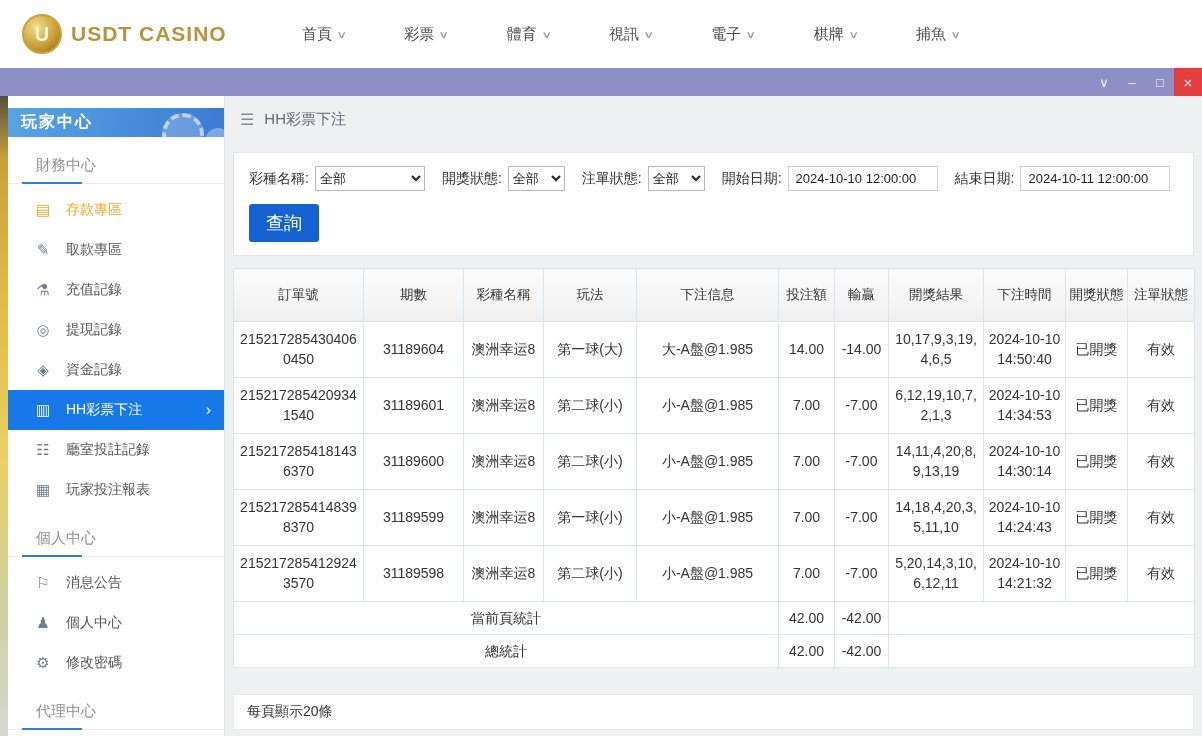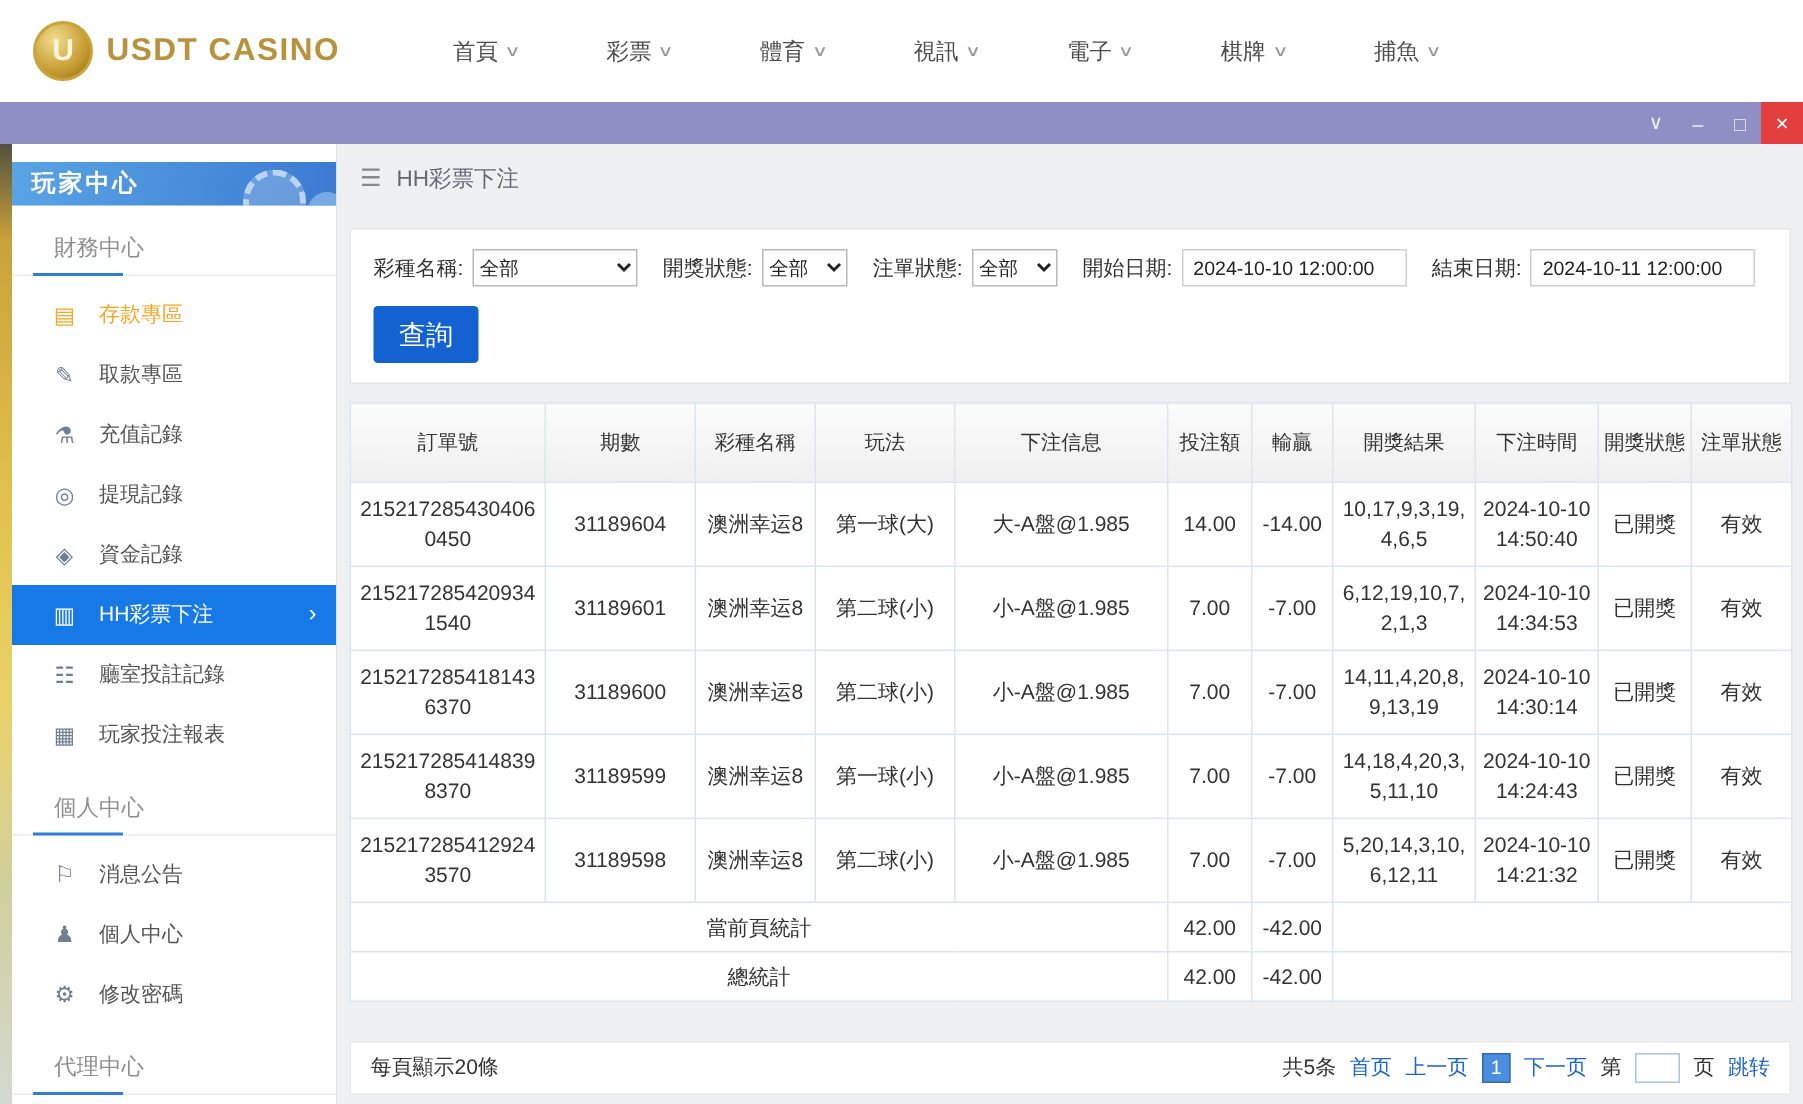--- a/index.html
+++ b/index.html
@@ -341,26 +341,15 @@
             <td>42.00</td>
             <td>-42.00</td>
             <td colspan="4"></td>
           </tr>
         </tbody>
       </table>
     </div>
 
     <div class="pagination-bar">
       <span>每頁顯示20條</span>
-      <span class="pg-right">
-        <span>共5条</span>
-        <span class="pg-link">首页</span>
-        <span class="pg-link">上一页</span>
-        <span class="pg-current">1</span>
-        <span class="pg-link">下一页</span>
-        <span>第</span>
-        <input class="pg-input" type="text" style="">
-        <span>页</span>
-        <span class="pg-link">跳转</span>
-      </span>
     </div>
   </main>
 </div>
 
 </body></html>

